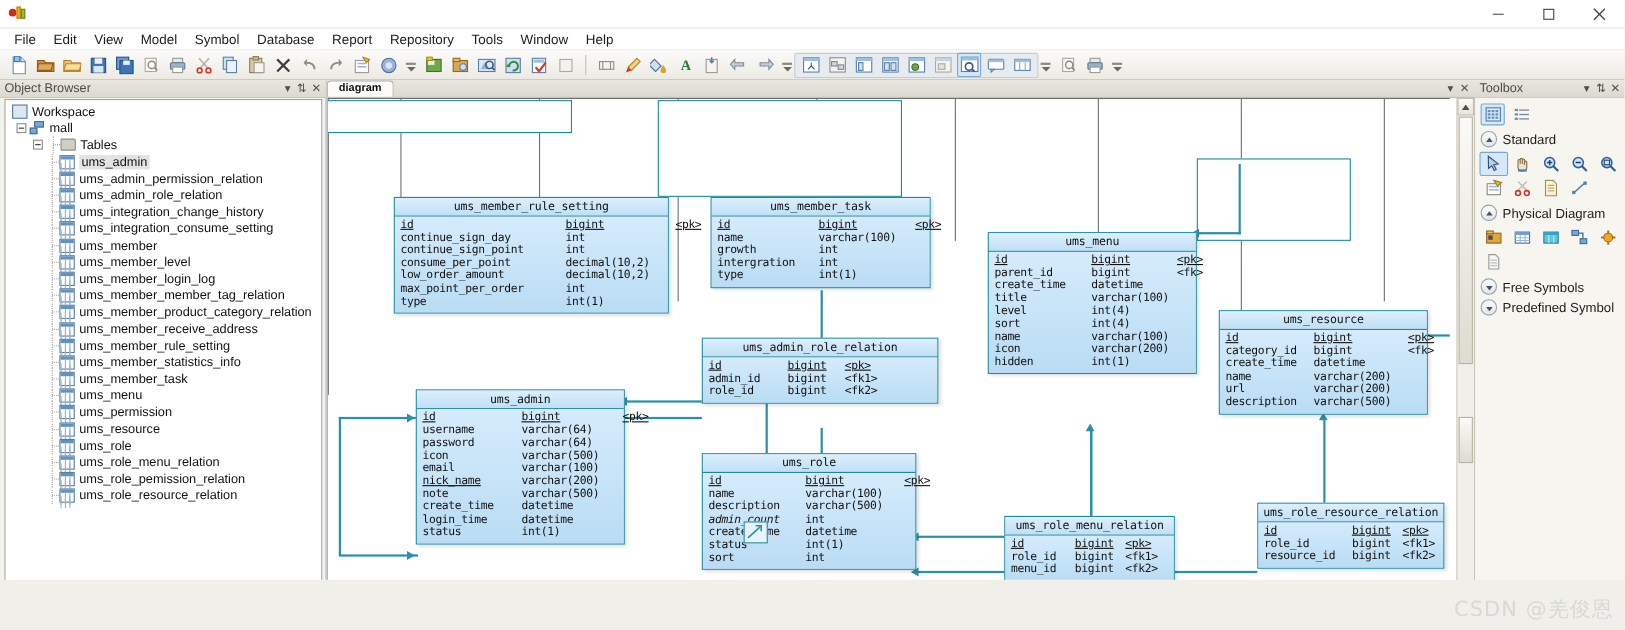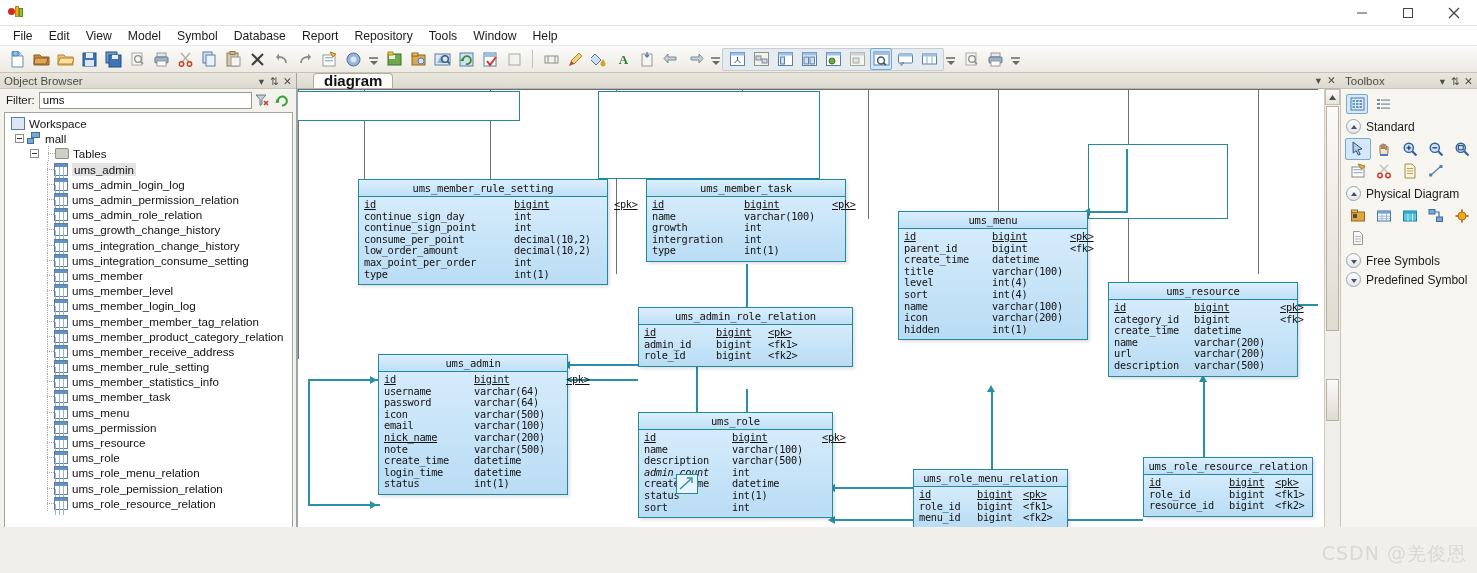--- a/index.html
+++ b/index.html
@@ -92,22 +92,22 @@
   .dots { width:13px; height:15px; flex:none; position:relative; }
   .dots::before { content:""; position:absolute; left:6px; top:0; bottom:0; width:1px;
      background: repeating-linear-gradient(#aaa 0 1px, transparent 1px 2px); }
   .dots::after { content:""; position:absolute; left:6px; top:7px; width:7px; height:1px;
      background: repeating-linear-gradient(to right,#aaa 0 1px, transparent 1px 2px); }
 
   
   .diagwrap { flex:1; display:flex; flex-direction:column; background:#f0efe9; position:relative; }
   .diagbar { height:16px; background:linear-gradient(#e8e6dd,#dcdad0); display:flex; align-items:flex-end;
      border-bottom:1px solid #b9b5a8; position:relative; }
-  .tab { margin-left:16px; background:#fbfbf8; border:1px solid #b0aca0; border-bottom:none;
-     border-radius:4px 4px 0 0; padding: 0 10px; font-size:15px; font-weight:bold; color:#111;
+  .tab { background:#fbfbf8; border:1px solid #b0aca0; border-bottom:none;
+     border-radius:4px 4px 0 0; padding: 0 10px; font-size:10px; font-weight:bold; color:#111;
      height:15px; line-height:14px; }
   .diagctl { position:absolute; right:2px; top:1px; display:flex; }
   .diagctl .ctl { width:13px; text-align:center; color:#4f4f49; font-size:10.5px; }
   .canvasouter { flex:1; position:relative; background:#fff; border-left:1px solid #9aa4ac; overflow:hidden; }
   .canvas { position:absolute; left:0; top:0; width:1020px; height:484px; background:#fff; }
 
   
   .vscroll { position:absolute; right:0; top:0; width:16px; bottom:0; background:#f0efe9;
      border-left:1px solid #cdc9bd; }
   .vscroll .arrow { height:16px; display:flex; align-items:center; justify-content:center; background:linear-gradient(#fafaf8,#e6e4db); border:1px solid #c3bfb2;}
@@ -488,36 +488,20 @@
 
   <div class="mainrow">
 
     <div class="browser">
       <div class="panelhdr">
         <div class="ttl">Object Browser</div>
         <div class="ctl">▾</div>
         <div class="ctl">⇅</div>
         <div class="ctl">✕</div>
       </div>
-      <div class="filterrow">
-        <span class="filterlabel">Filter:</span>
-        <input class="filterinput" value="ums" style="">
-        <div class="filterbtn">
-          <svg width="15" height="14" viewBox="0 0 15 14">
-              <path d="M1 2h10l-4 4.5V11l-2 1.5V6.5z" fill="#c8cfd7" stroke="#6f7d8a"></path>
-              <path d="M9 8l4 4M13 8l-4 4" stroke="#cf3b2a" stroke-width="1.6"></path>
-            </svg>
-        </div>
-        <div class="filterbtn">
-          <svg width="15" height="14" viewBox="0 0 15 14">
-              <path d="M3 9a4.5 4.5 0 1 1 4 3.5" fill="none" stroke="#3aa03a" stroke-width="2"></path>
-              <path d="M1.5 6l3 3.5-4 .5z" fill="#3aa03a"></path>
-            </svg>
-        </div>
-      </div>
       <div class="tree">
         <div class="trow">
           <span class="ind" style="width:6px"></span>
           <span class="ticon icon-ws"></span>
           <span>Workspace</span>
         </div>
         <div class="trow">
           <span class="ind" style="width:10px"></span>
           <span class="exp"></span>
           <span class="ticon icon-model">
@@ -537,39 +521,27 @@
             <div class="trow">
               <span class="ind" style="width: 36px;"></span>
               <span class="dots"></span>
               <span class="ticon icon-table"></span>
               <span class="sel-label">ums_admin</span>
             </div>
             <div class="trow">
               <span class="ind" style="width: 36px;"></span>
               <span class="dots"></span>
               <span class="ticon icon-table"></span>
-              <span>ums_admin_login_log</span>
-            </div>
-            <div class="trow">
-              <span class="ind" style="width: 36px;"></span>
-              <span class="dots"></span>
-              <span class="ticon icon-table"></span>
               <span>ums_admin_permission_relation</span>
             </div>
             <div class="trow">
               <span class="ind" style="width: 36px;"></span>
               <span class="dots"></span>
               <span class="ticon icon-table"></span>
               <span>ums_admin_role_relation</span>
-            </div>
-            <div class="trow">
-              <span class="ind" style="width: 36px;"></span>
-              <span class="dots"></span>
-              <span class="ticon icon-table"></span>
-              <span>ums_growth_change_history</span>
             </div>
             <div class="trow">
               <span class="ind" style="width: 36px;"></span>
               <span class="dots"></span>
               <span class="ticon icon-table"></span>
               <span>ums_integration_change_history</span>
             </div>
             <div class="trow">
               <span class="ind" style="width: 36px;"></span>
               <span class="dots"></span>

